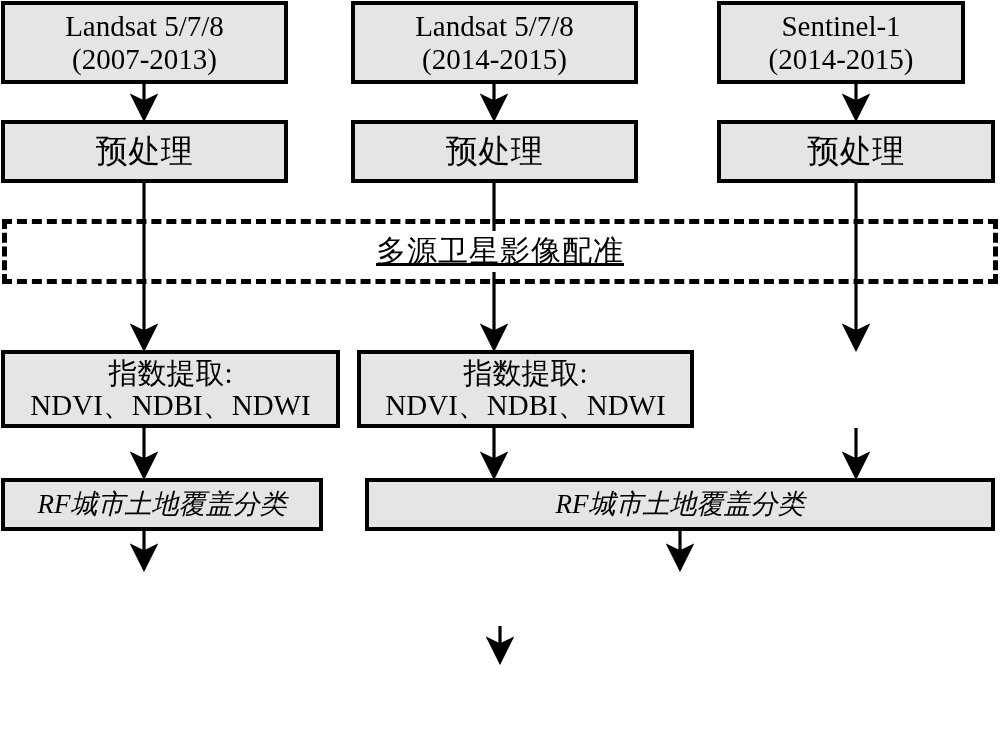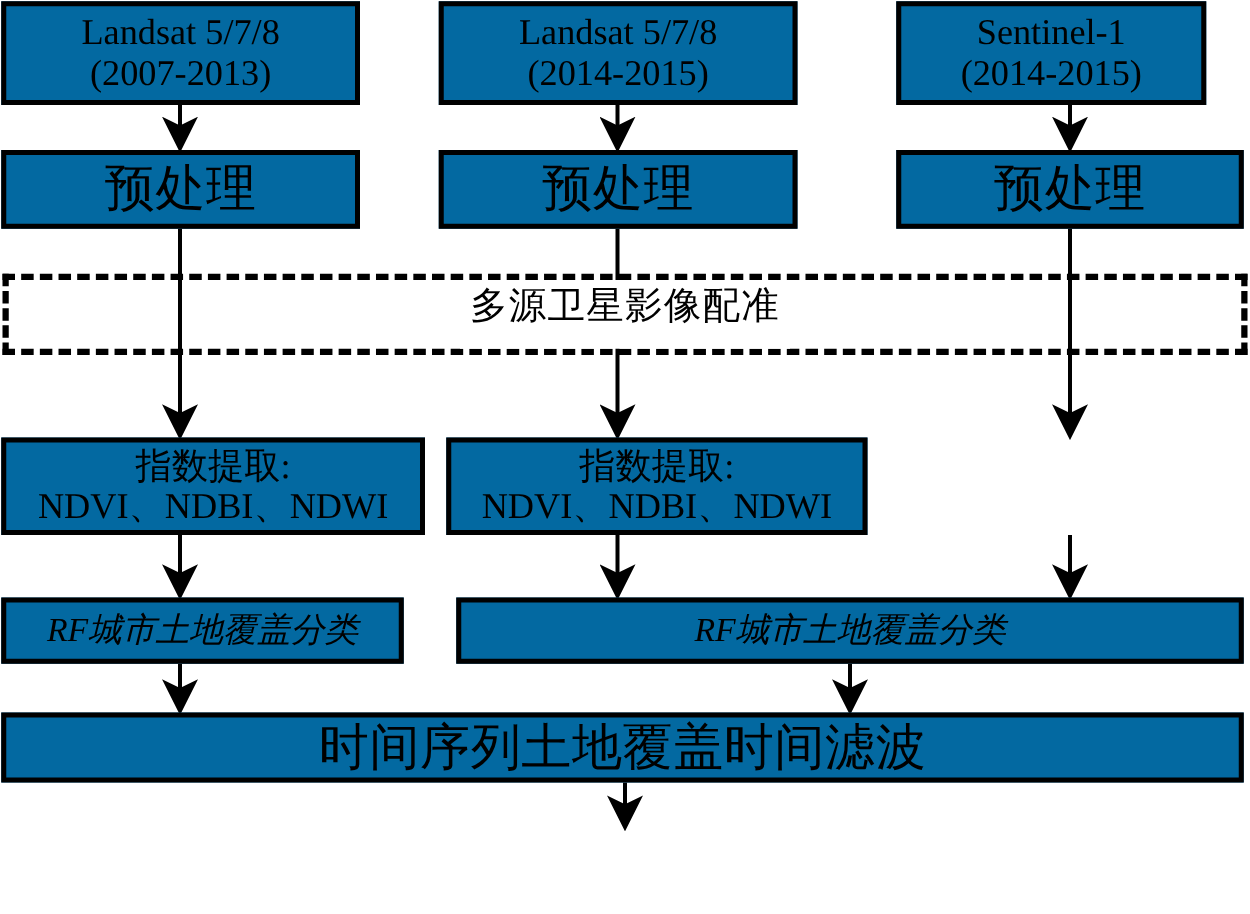--- a/index.html
+++ b/index.html
@@ -13,46 +13,48 @@
     height: 731px;
     background: #ffffff;
     font-family: "Liberation Serif", "DejaVu Serif", serif;
     color: #000000;
     overflow: hidden;
   }
   .node {
     position: absolute;
     box-sizing: border-box;
     border: 4px solid #000000;
-    background: #0369a1;
+    background: #e5e5e5;
     display: flex;
     align-items: center;
     justify-content: center;
     text-align: center;
     line-height: 1.12;
     z-index: 3;
   }
   .node .txt {
     display: block;
     white-space: pre-line;
     padding: 0 4px;
   }
   .node.latin .txt { font-size: 29px; letter-spacing: 0px; }
-  .node.cjk .txt   { font-size: 40px; letter-spacing: 0.5px; }
+  .node.cjk .txt   { font-size: 32px; letter-spacing: 0.5px; }
   .node.mixed .txt { font-size: 29px; letter-spacing: 0px; }
   .node.small .txt { font-size: 27px; font-style: italic; }
 
   .dashedband {
     position: absolute;
     box-sizing: border-box;
     border: 5px dashed #000000;
     background: transparent;
     display: flex;
+    align-items: center;
     justify-content: center;
     z-index: 4;
+    text-decoration: underline;
   }
   .dashedband .txt {
     font-size: 30px;
     letter-spacing: 1px;
     background: #ffffff;
     padding: 0 8px;
   }
 
   .conn {
     position: absolute;
@@ -135,18 +137,15 @@
 
 
   <div class="node small" style="left:1px;top:478px;width:322px;height:53px;">
     <span class="txt">RF城市土地覆盖分类</span>
   </div>
 
   <div class="node small" style="left:365px;top:478px;width:630px;height:53px;">
     <span class="txt">RF城市土地覆盖分类</span>
   </div>
 
-  <div class="node cjk" style="left:1px;top:570px;width:994px;height:56px;">
-    <span class="txt">时间序列土地覆盖时间滤波</span>
-  </div>
 
 
 </div>
 
 </body></html>

